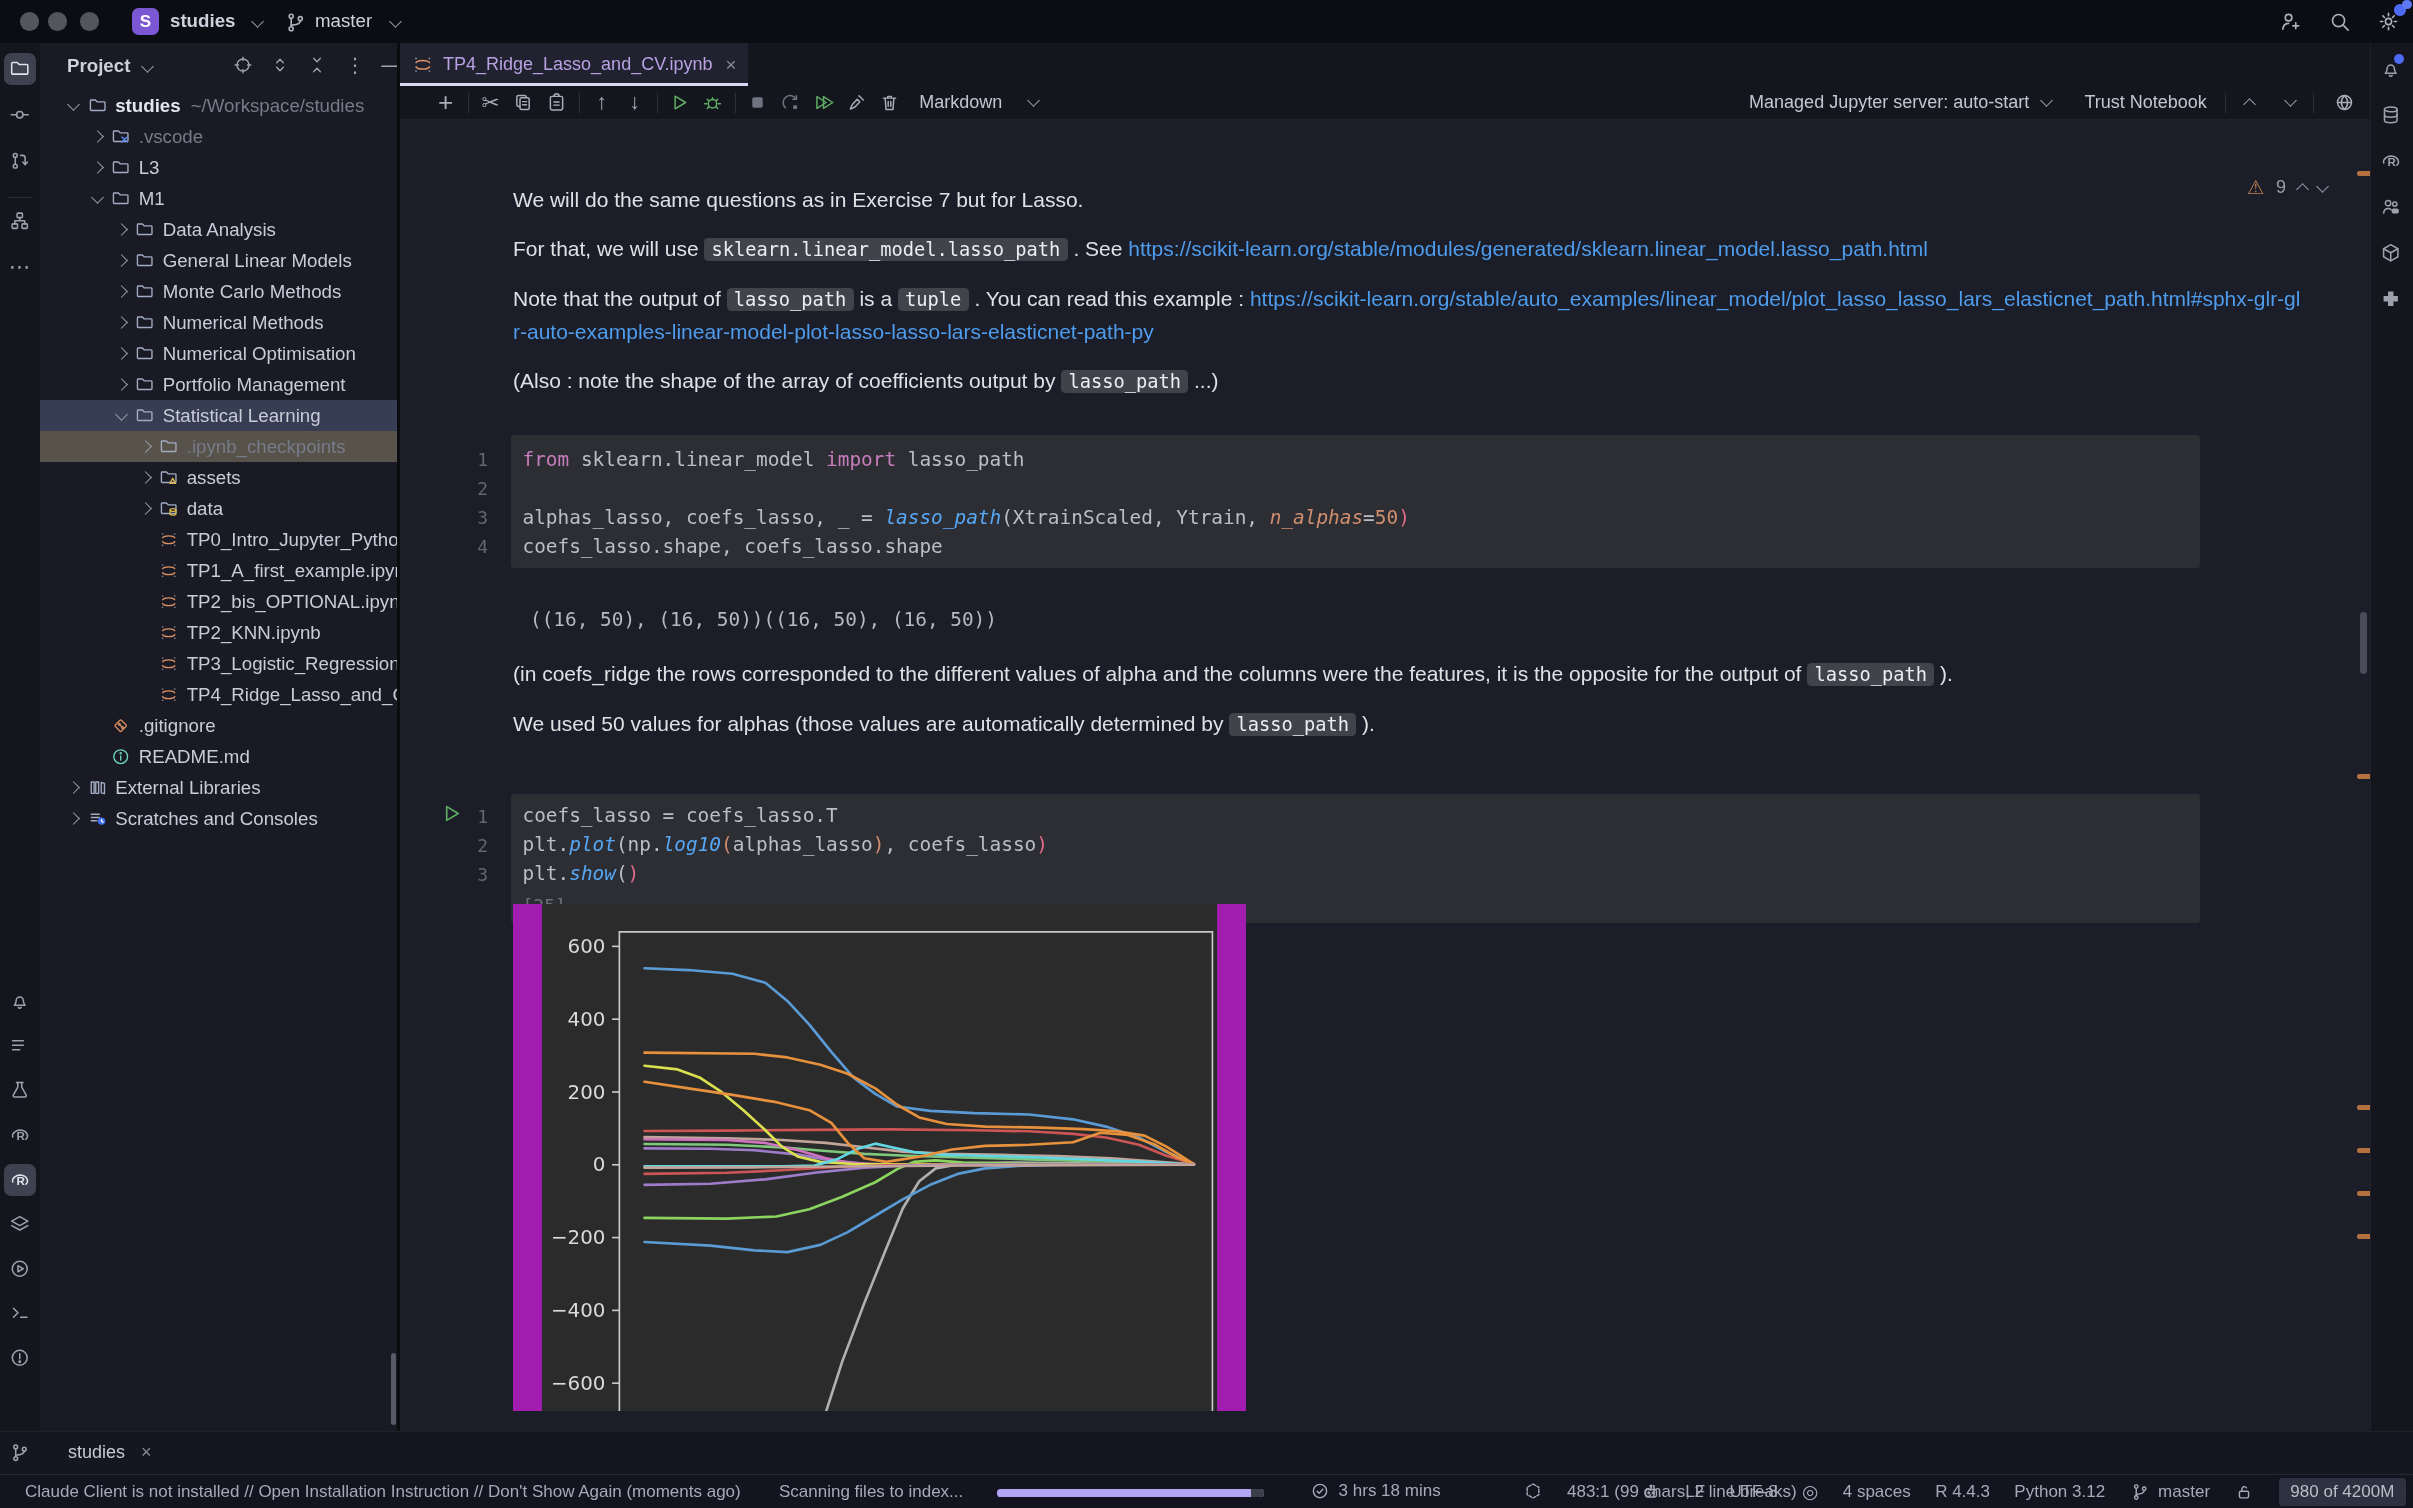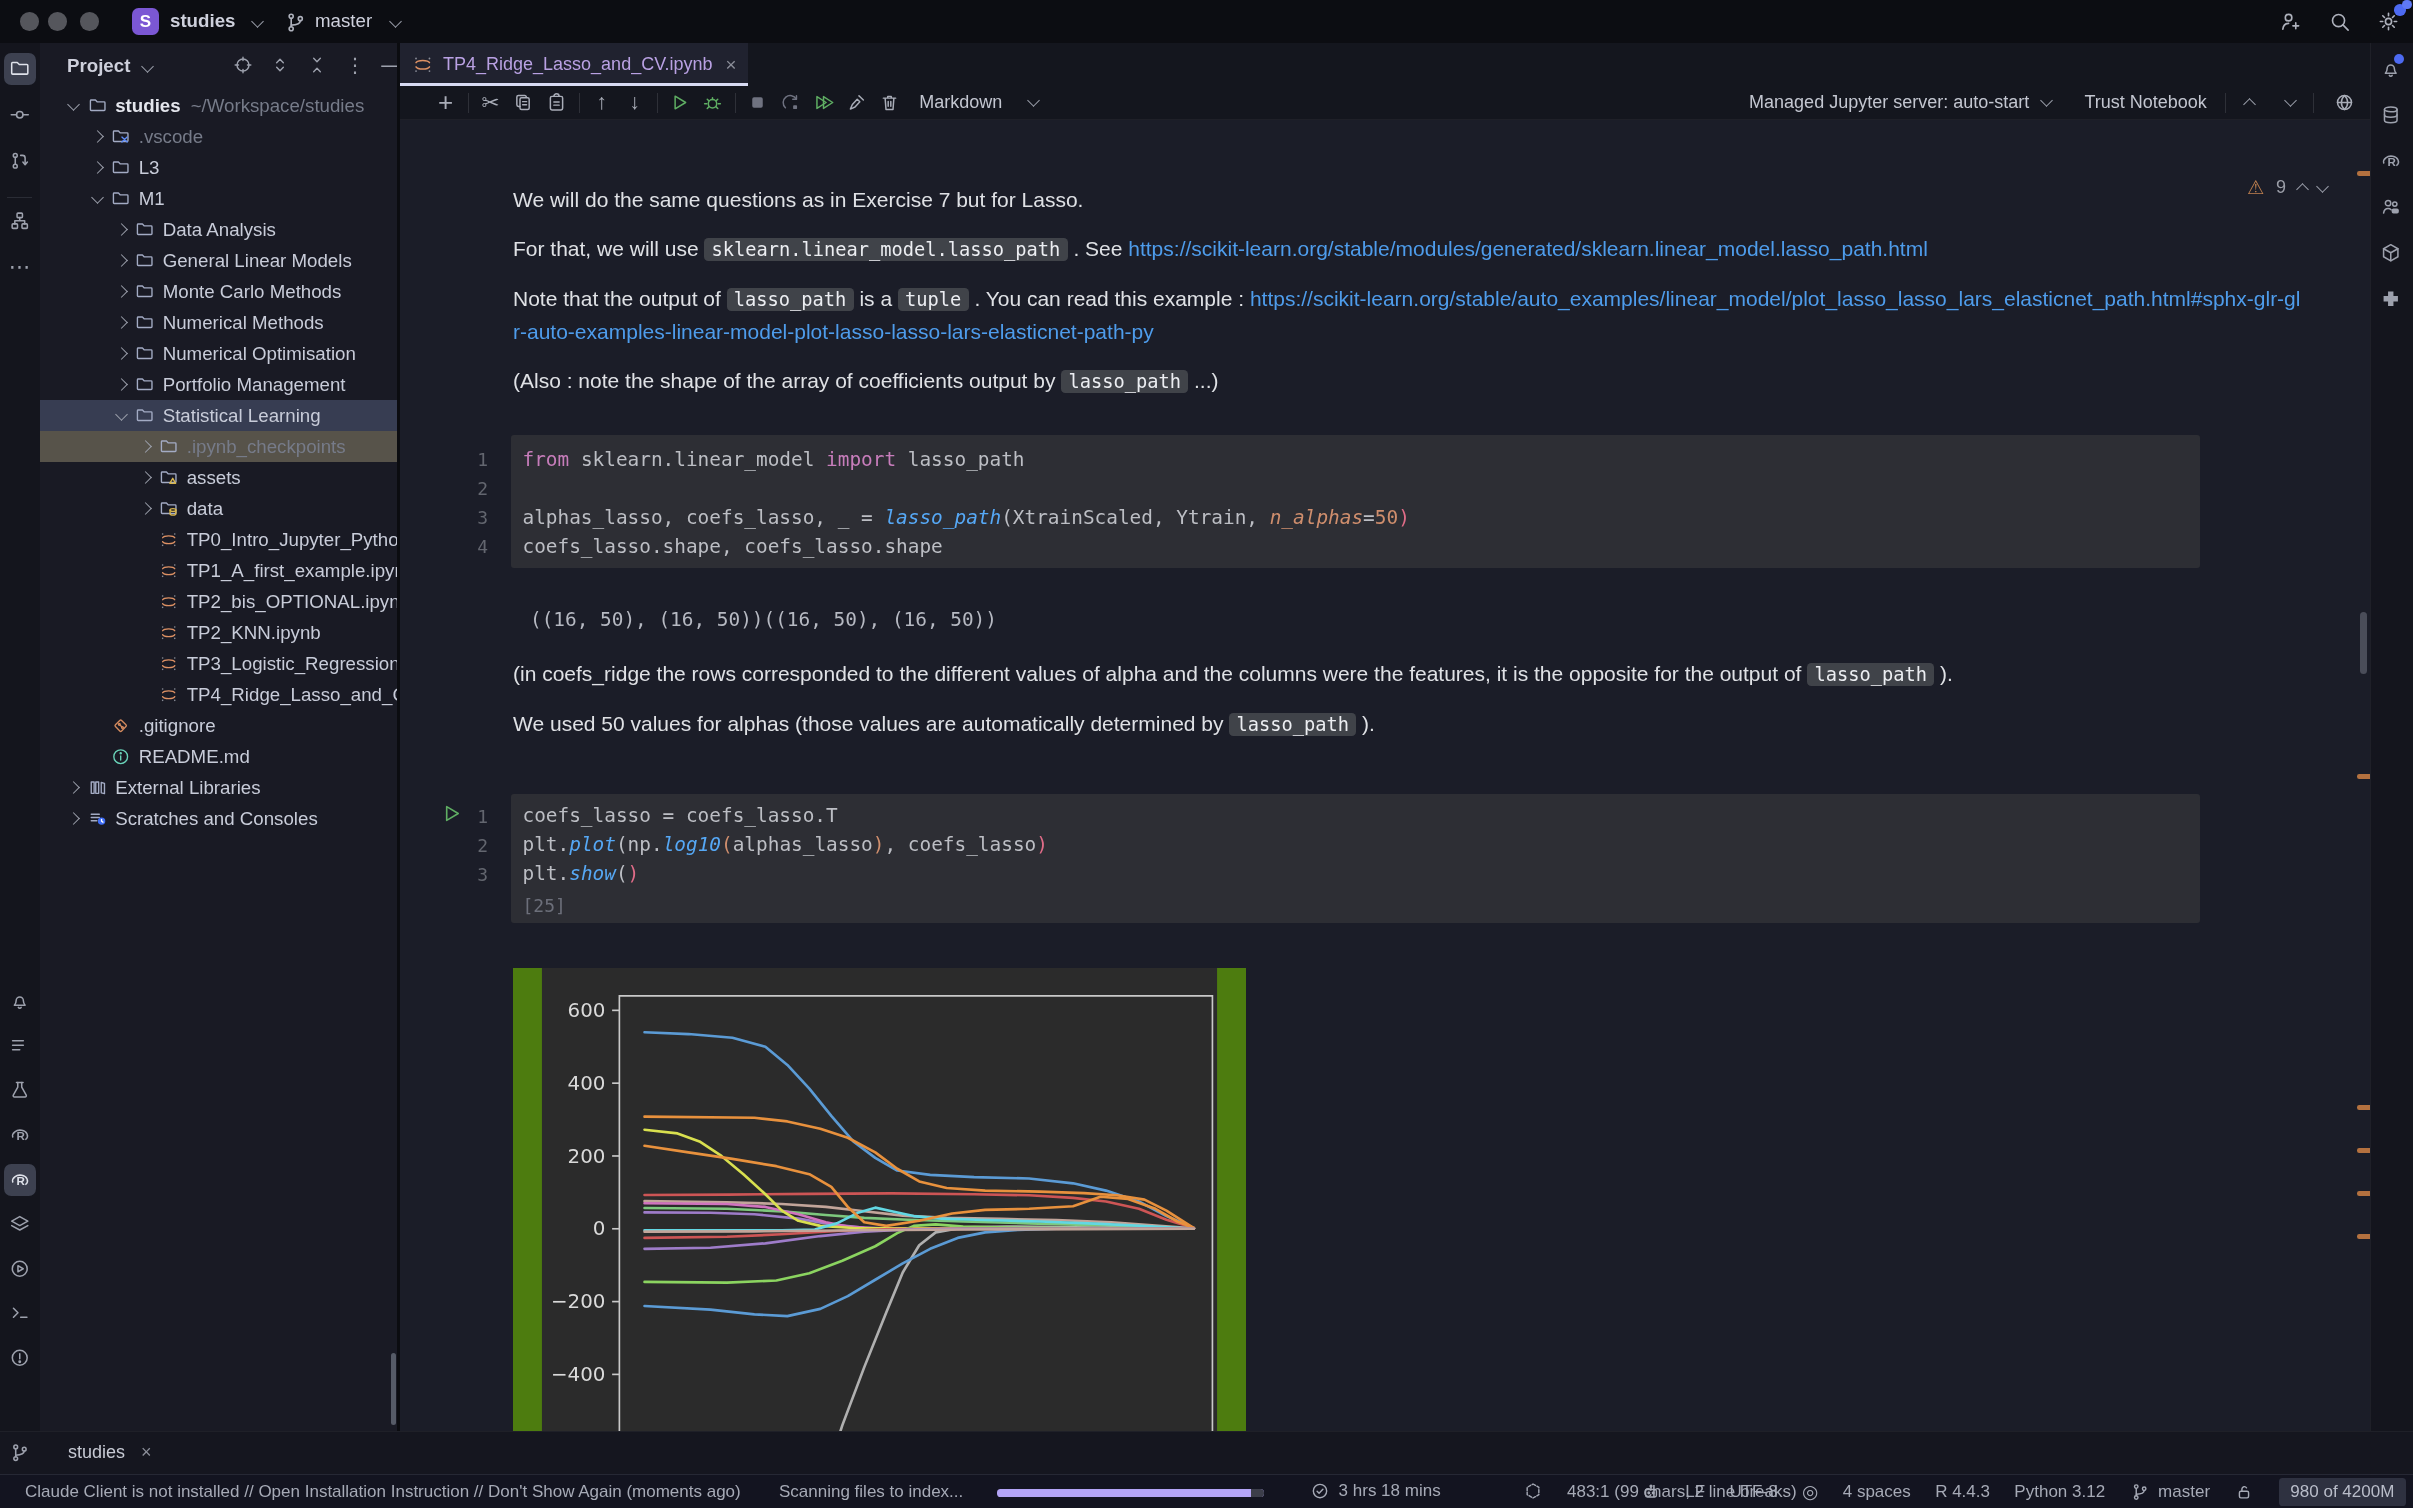--- a/index.html
+++ b/index.html
@@ -70,21 +70,21 @@
   .mdc{font-family:"DejaVu Sans Mono",monospace;font-size:18.7px;background:#404349;color:#eceef2;padding:1.4px 7.2px;border-radius:4.3px;}
   .mdl{color:#4e9ceb;}
   .cell{position:absolute;left:103px;width:1689px;background:#2d2e34;border-radius:2.9px;box-sizing:border-box;padding:10px 0 7.2px 11.5px;margin-left:8px;}
   .cline{height:29px;font-size:19.4px;line-height:29px;white-space:pre;}
   .cexec{margin-top:5.7px;height:24.4px;font-size:18px;color:#6c6f7a;line-height:24.4px;}
   .gutter{position:absolute;left:45px;width:43px;text-align:right;font-size:18px;line-height:29px;color:#63666f;}
   .tk-d{color:#bcbec4}.tk-kw{color:#c77dbb}.tk-fn{color:#56a8f5;font-style:italic}
   .tk-pr{color:#cf8e6d;font-style:italic}.tk-num{color:#cf8e6d}.tk-or{color:#cf8e6d}.tk-pk{color:#e06c88}
   #out1{position:absolute;left:130px;font-size:19.4px;color:#b6b9c2;}
   #runbtn{position:absolute;left:40px;width:23px;height:23px;color:#5fae63;}
-  #plotwrap{position:absolute;left:113px;top:848px;width:733px;height:507px;background:#4d7c0f;overflow:hidden;}
+  #plotwrap{position:absolute;left:113px;top:784px;width:733px;height:507px;background:#a21caf;overflow:hidden;}
   
   .stripe-mark{position:absolute;width:16px;height:5px;border-radius:2.2px;background:#b4713f;left:1957px;}
   #ed-scroll{position:absolute;left:1960px;top:569px;width:7.2px;height:62px;border-radius:3.6px;background:#4a4d59;}
   #bottomrow{position:absolute;left:0;top:1431px;width:2413px;height:43px;background:#15161f;border-top:0.7px solid #1f2028;}
   #bottomrow .gitic{position:absolute;left:9.3px;top:10px;width:21.5px;height:21.5px;color:#9da1ad;}
   #tool-tab{position:absolute;left:68px;top:10px;display:flex;align-items:center;gap:16px;font-size:18px;color:#c7cad4;}
   #tool-tab .x{color:#8b8e99;}
   
   #statusbar{position:absolute;left:0;top:1474px;width:2413px;height:34px;background:#131420;border-top:0.7px solid #262834;font-size:17px;color:#a6aab6;}
   .sb-abs{position:absolute;top:7.2px;}

